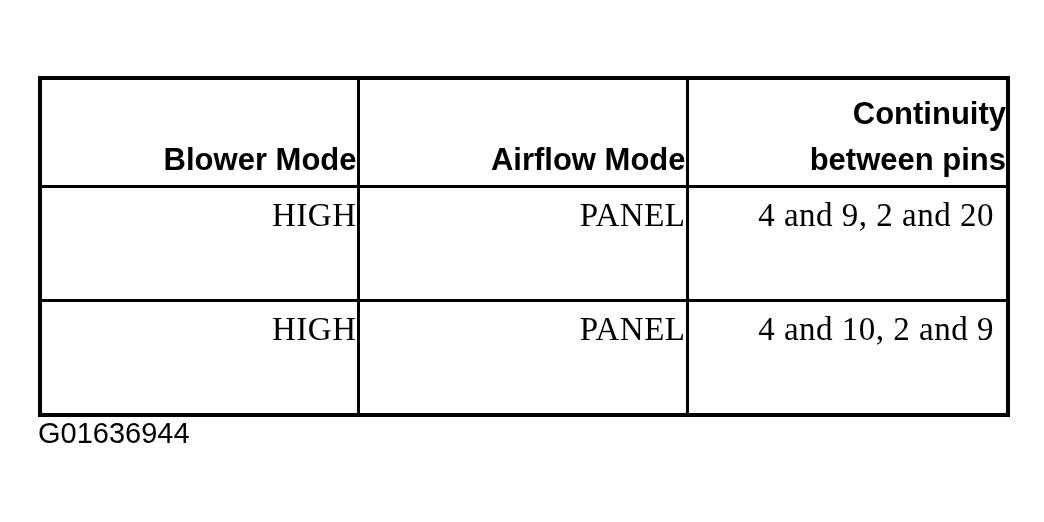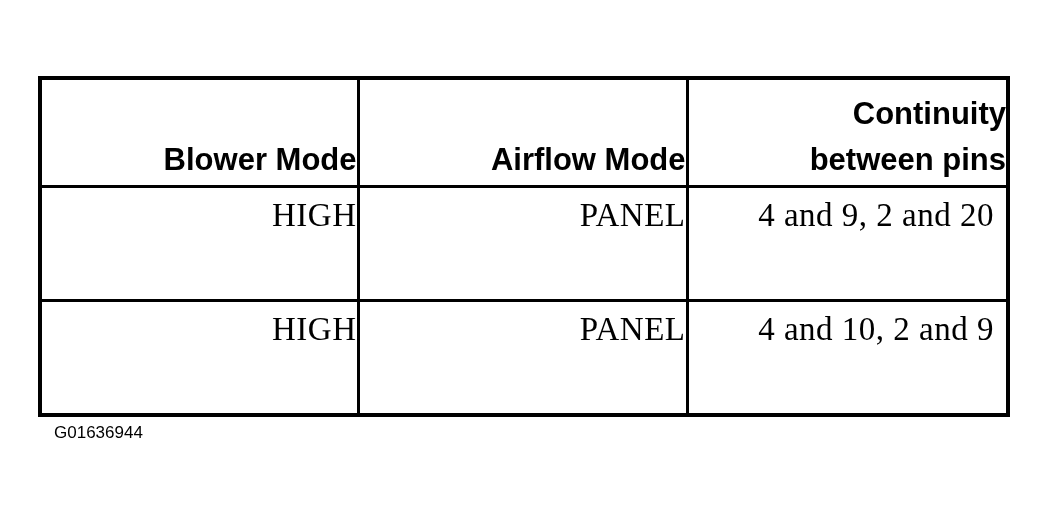--- a/index.html
+++ b/index.html
@@ -87,26 +87,25 @@
     padding-right: 12px;
   }
 
   
   #figure-caption {
     position: absolute;
     left: 38px;
     top: 420px;
     font-family: "Liberation Sans", sans-serif;
     font-weight: normal;
-    font-size: 17px;
+    font-size: 29px;
     line-height: 26px;
     letter-spacing: 0px;
     color: #000000;
     white-space: nowrap;
-    margin-left: 16px;
   }
 </style>
 </head>
 <body>
 
 <div id="figure-root">
 
   <table id="continuity-table">
     <colgroup>
       <col class="col-blower">

